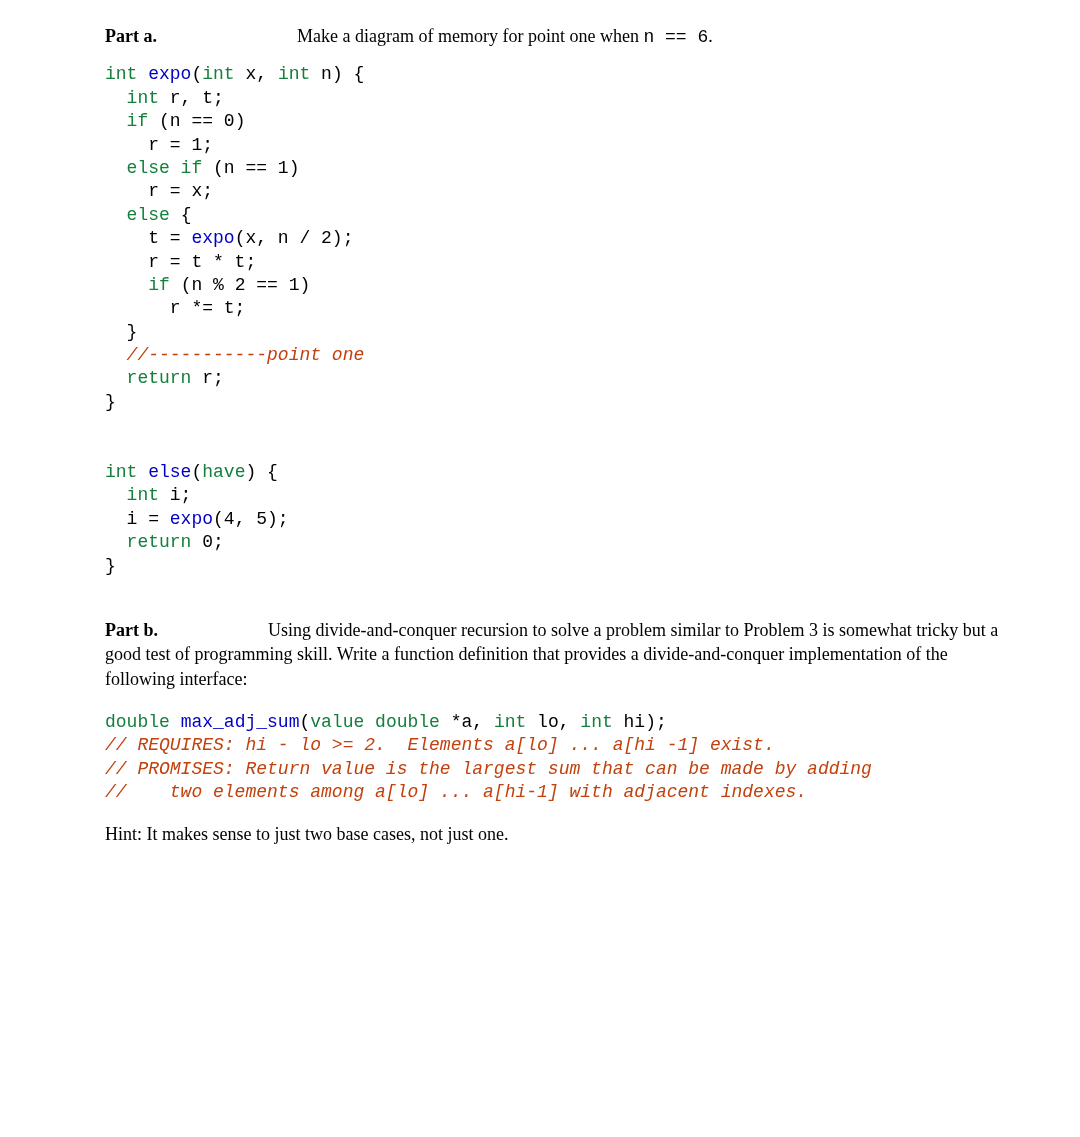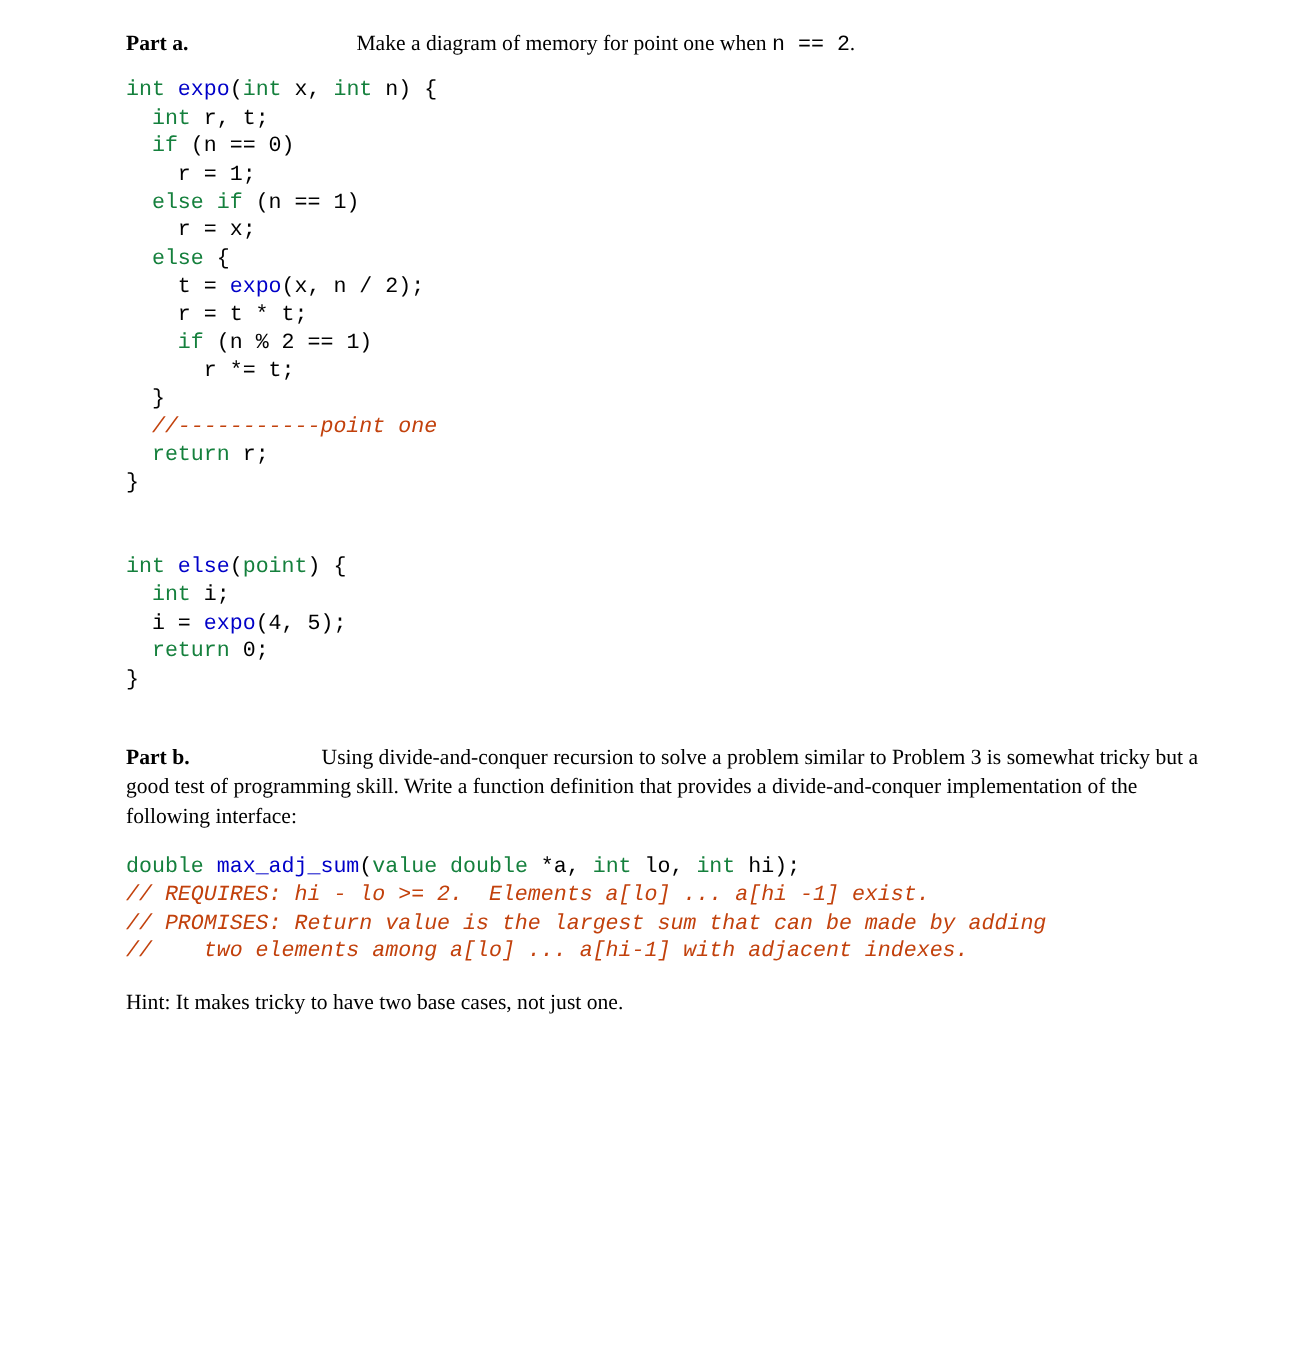--- a/index.html
+++ b/index.html
@@ -68,51 +68,51 @@
   </style>
 </head>
 <body>
 
 <div class="page">
 
   <div class="header-a">
     <span class="serif bold">Part a.</span>
     <span class="gap"></span>
     <span class="parta-text">
-      <span>Make a diagram of memory for point one when </span><span class="code">n == 2</span><span>.</span>
+      <span>Make a diagram of memory for point one when </span><span class="code">n == 6</span><span>.</span>
     </span>
   </div>
 
   <div class="codeblock code"><span class="kw">int </span><span class="fn">expo</span><span>(</span><span class="kw">int</span><span> x, </span><span class="kw">int</span><span> n) {</span>
 <span>  </span><span class="kw">int</span><span> r, t;</span>
 <span>  </span><span class="kw">if</span><span> (n == 0)</span>
 <span>    r = 1;</span>
 <span>  </span><span class="kw">else if</span><span> (n == 1)</span>
 <span>    r = x;</span>
 <span>  </span><span class="kw">else</span><span> {</span>
 <span>    t = </span><span class="fn">expo</span><span>(x, n / 2);</span>
 <span>    r = t * t;</span>
 <span>    </span><span class="kw">if</span><span> (n % 2 == 1)</span>
 <span>      r *= t;</span>
 <span>  }</span>
 <span class="cm">  //-----------point one</span>
 <span>  </span><span class="kw">return</span><span> r;</span>
 <span>}</span>
 
 
-<span class="kw">int </span><span class="fn">else</span><span>(</span><span class="kw">point</span><span>) {</span>
+<span class="kw">int </span><span class="fn">else</span><span>(</span><span class="kw">have</span><span>) {</span>
 <span>  </span><span class="kw">int</span><span> i;</span>
 <span>  i = </span><span class="fn">expo</span><span>(4, 5);</span>
 <span>  </span><span class="kw">return</span><span> 0;</span>
 <span>}</span></div>
 
   <div class="partb serif">
     <span class="bold partb-header">Part b.</span><span class="partb-gap"></span><span>Using divide-and-conquer recursion to solve a problem similar to Problem 3 is somewhat tricky but a good test of programming skill. Write a function definition that provides a divide-and-conquer implementation of the following interface:</span>
   </div>
 
   <div class="partb-codeblock code"><span class="kw">double </span><span class="fn">max_adj_sum</span><span>(</span><span class="kw">value double</span><span> *a, </span><span class="kw">int</span><span> lo, </span><span class="kw">int</span><span> hi);</span>
 <span class="cm">// REQUIRES: hi - lo &gt;= 2.  Elements a[lo] ... a[hi -1] exist.</span>
 <span class="cm">// PROMISES: Return value is the largest sum that can be made by adding</span>
 <span class="cm">//    two elements among a[lo] ... a[hi-1] with adjacent indexes.</span></div>
 
-  <div class="hint serif">Hint: It makes tricky to have two base cases, not just one.</div>
+  <div class="hint serif">Hint: It makes sense to just two base cases, not just one.</div>
 
 </div>
 
 </body></html>

